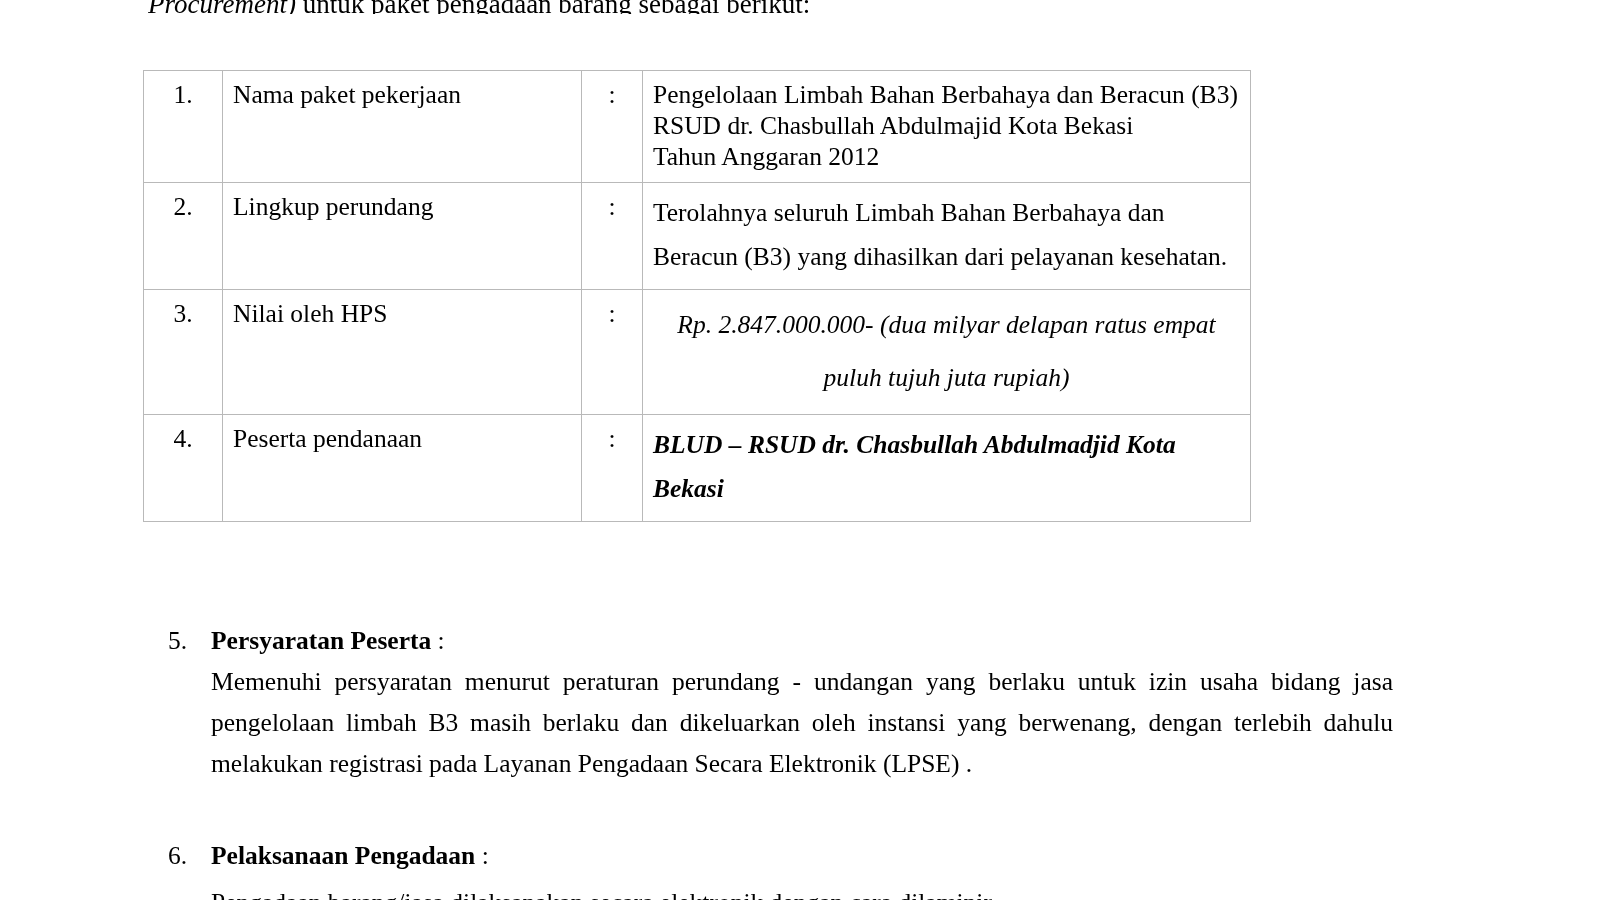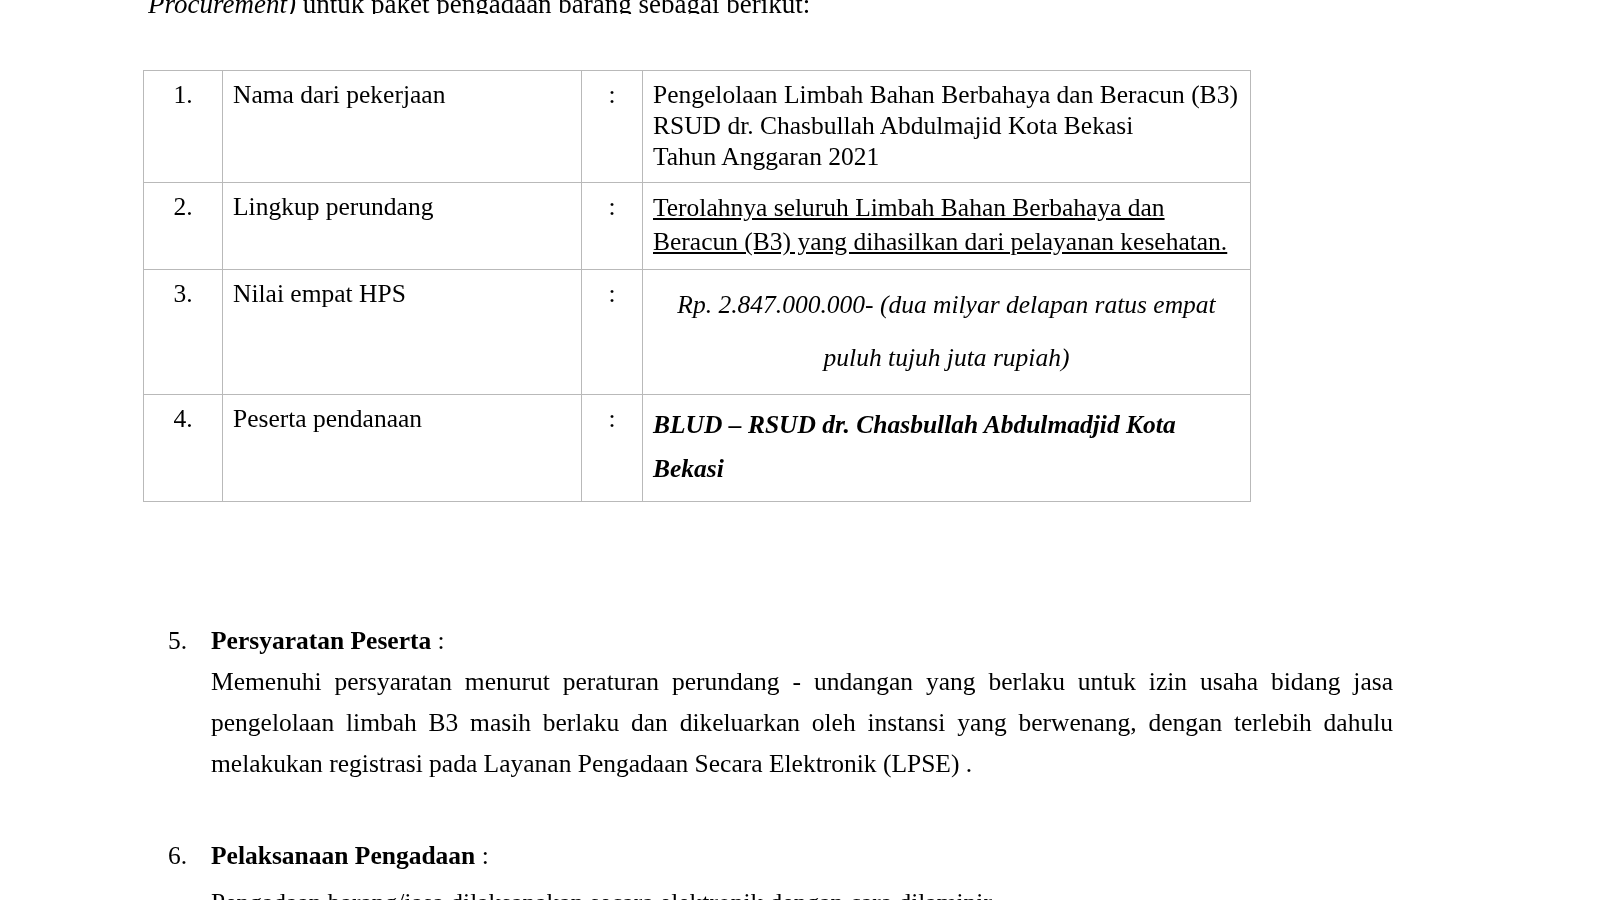--- a/index.html
+++ b/index.html
@@ -53,21 +53,21 @@
   }
   .col-num   { width: 58px; text-align: center; padding-left: 0; padding-right: 0; }
   .col-label { width: 338px; }
   .col-colon { width: 40px; text-align: center; padding-left: 0; padding-right: 0; }
   .col-value { width: auto; padding-left: 14px; padding-right: 12px; }
 
   .val-just {
     text-align: justify;
     text-align-last: left;
   }
-  .val-just.loose { line-height: 34px; text-decoration: underline; }
+  .val-just.loose { line-height: 44px; }
   .row3 .col-value { font-style: italic; line-height: 53px; text-align: center; }
   .row4 .col-value { font-weight: bold; font-style: italic; line-height: 44px; }
   .nowrap-line { display: block; }
 
   
   .item {
     position: absolute;
     font-size: 25.5px;
     line-height: 41px;
   }
@@ -100,38 +100,38 @@
 <div class="page">
 
   <div class="clipped-line">
     <span class="ital">Procurement)</span><span> untuk paket pengadaan barang sebagai berikut:</span>
   </div>
 
   <table class="tbl">
     <tbody>
       <tr class="row1">
         <td class="col-num">1.</td>
-        <td class="col-label">Nama dari pekerjaan</td>
+        <td class="col-label">Nama paket pekerjaan</td>
         <td class="col-colon">:</td>
         <td class="col-value">
           <span class="val-just">Pengelolaan Limbah Bahan Berbahaya dan Beracun (B3) RSUD dr. Chasbullah Abdulmajid Kota Bekasi</span>
-          <span class="nowrap-line">Tahun Anggaran 2021</span>
+          <span class="nowrap-line">Tahun Anggaran 2012</span>
         </td>
       </tr>
       <tr class="row2">
         <td class="col-num">2.</td>
         <td class="col-label">Lingkup perundang</td>
         <td class="col-colon">:</td>
         <td class="col-value">
           <span class="val-just loose">Terolahnya seluruh Limbah Bahan Berbahaya dan Beracun (B3) yang dihasilkan dari pelayanan kesehatan.</span>
         </td>
       </tr>
       <tr class="row3">
         <td class="col-num">3.</td>
-        <td class="col-label">Nilai empat HPS</td>
+        <td class="col-label">Nilai oleh HPS</td>
         <td class="col-colon">:</td>
         <td class="col-value">Rp. 2.847.000.000-  (dua milyar delapan ratus empat puluh tujuh juta rupiah)</td>
       </tr>
       <tr class="row4">
         <td class="col-num">4.</td>
         <td class="col-label">Peserta pendanaan</td>
         <td class="col-colon">:</td>
         <td class="col-value">BLUD – RSUD dr. Chasbullah Abdulmadjid Kota Bekasi</td>
       </tr>
     </tbody>

